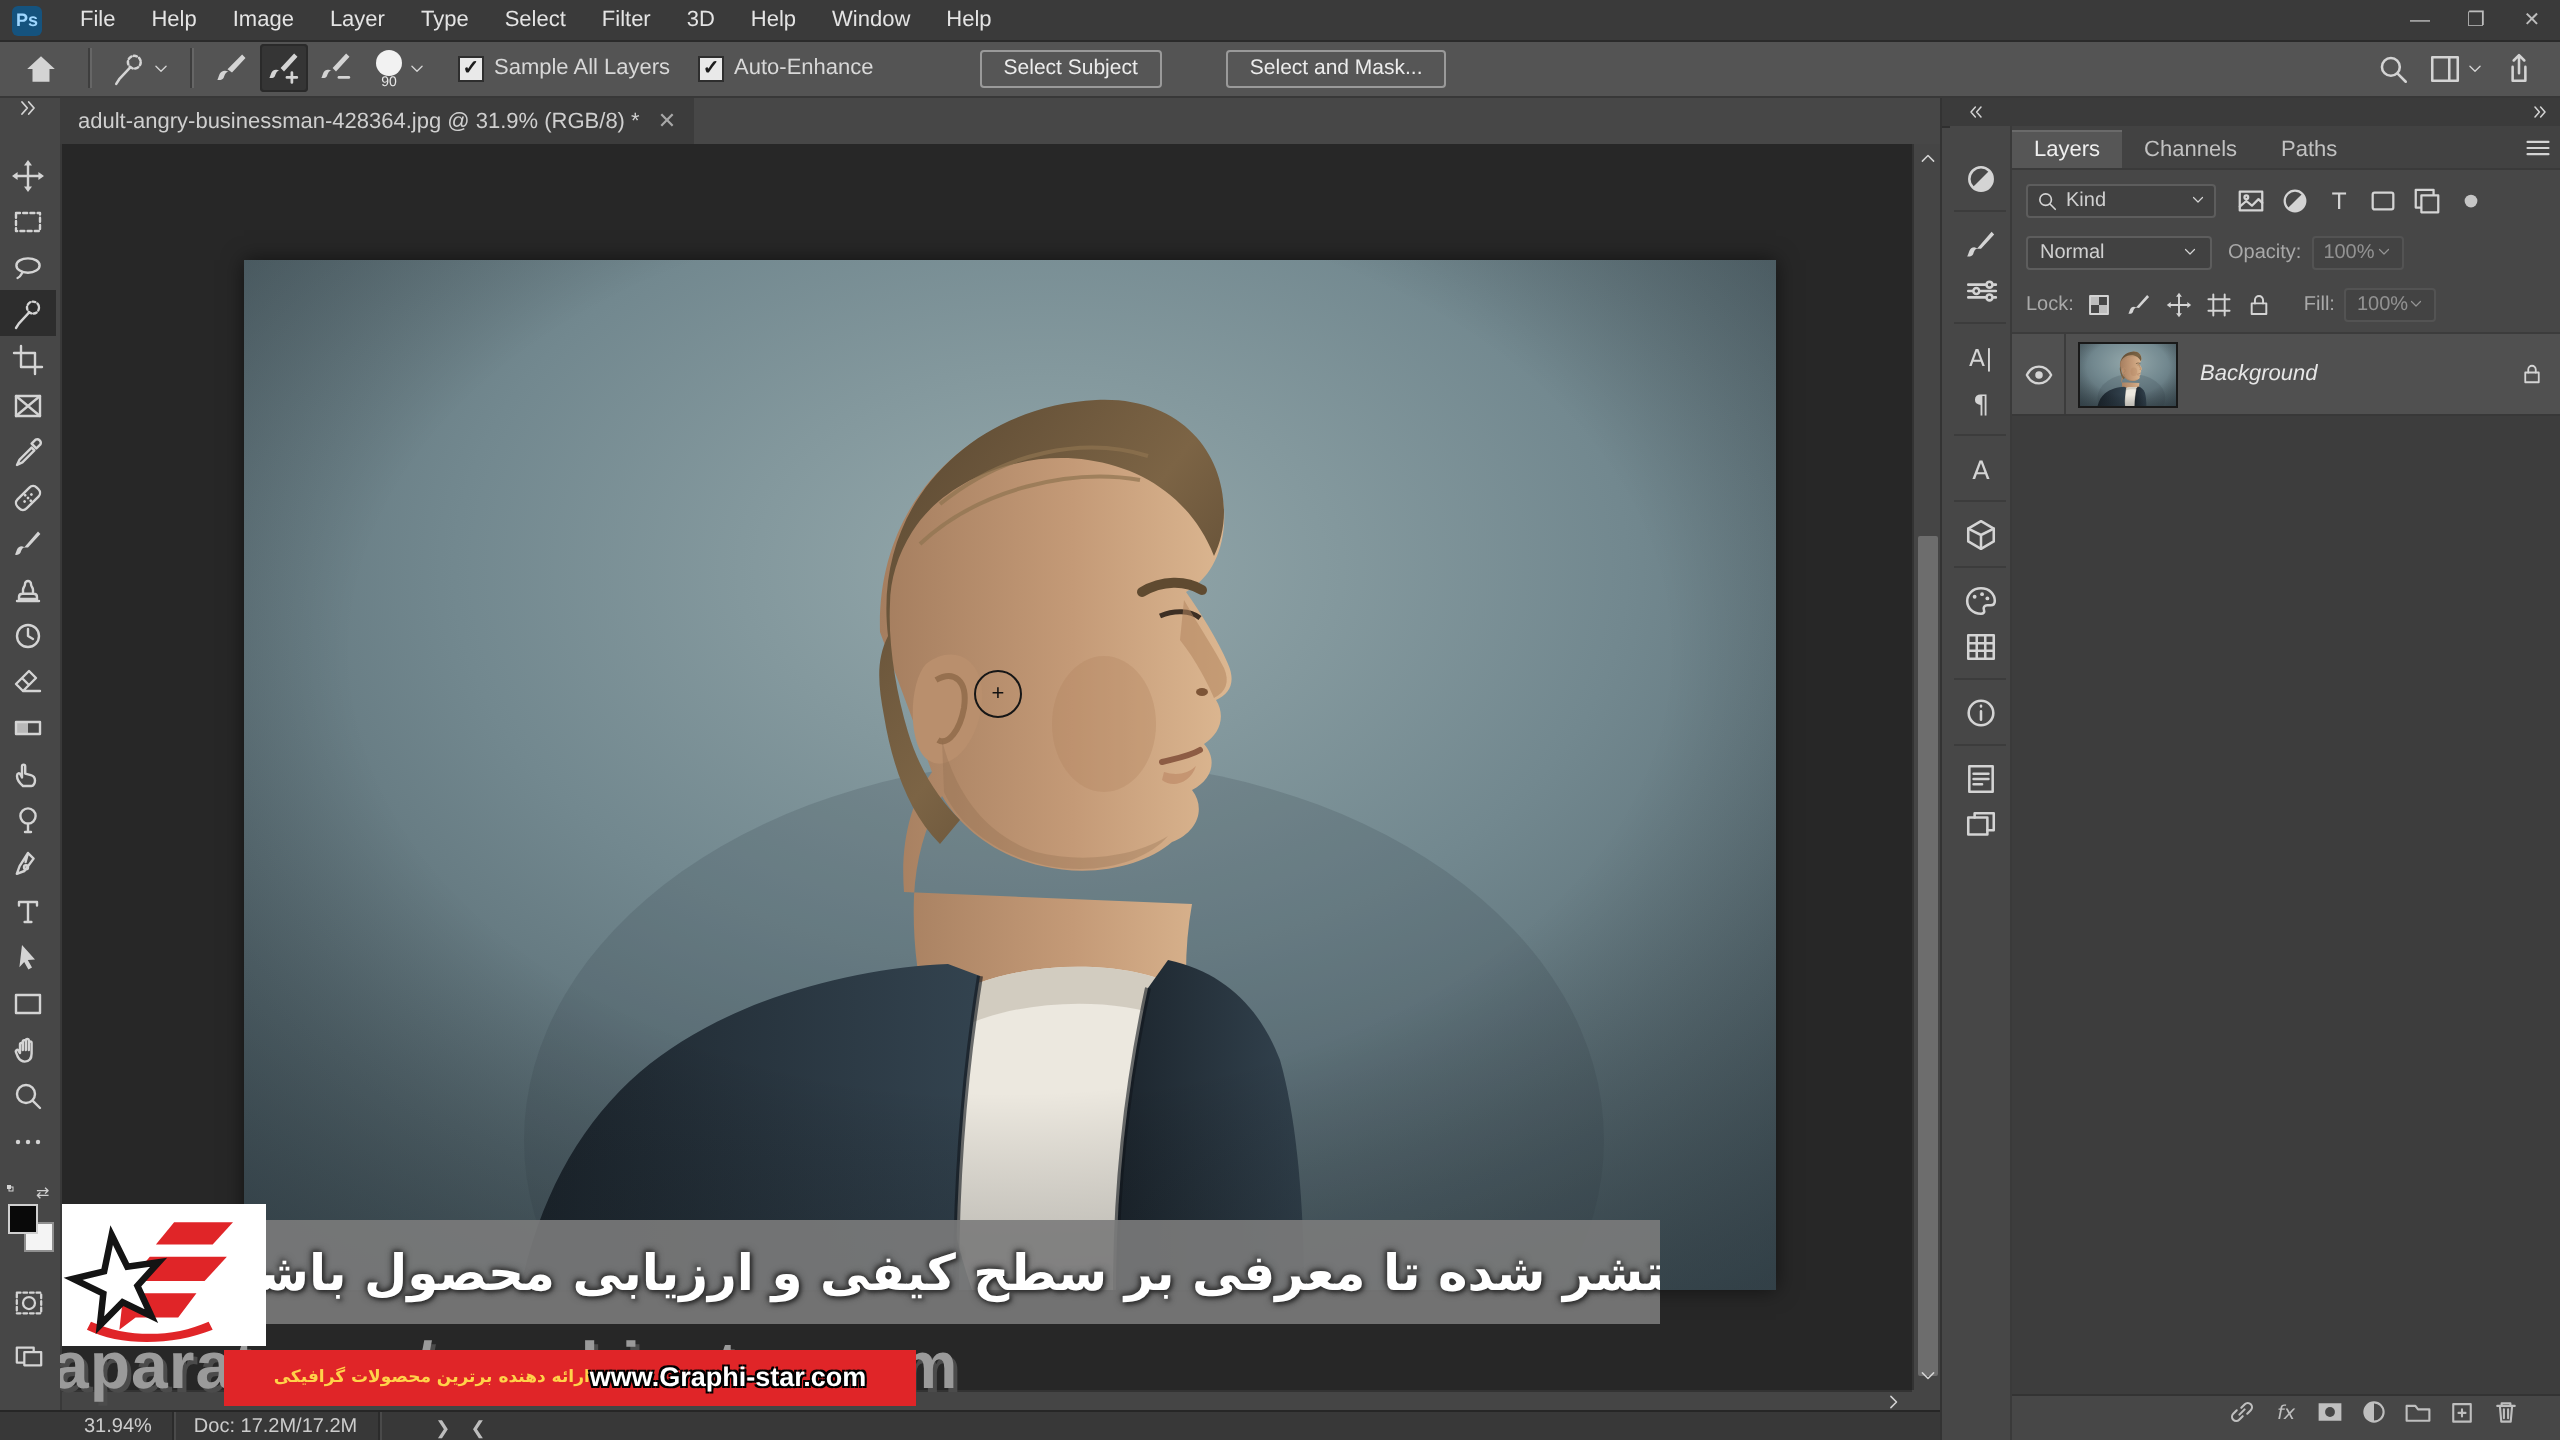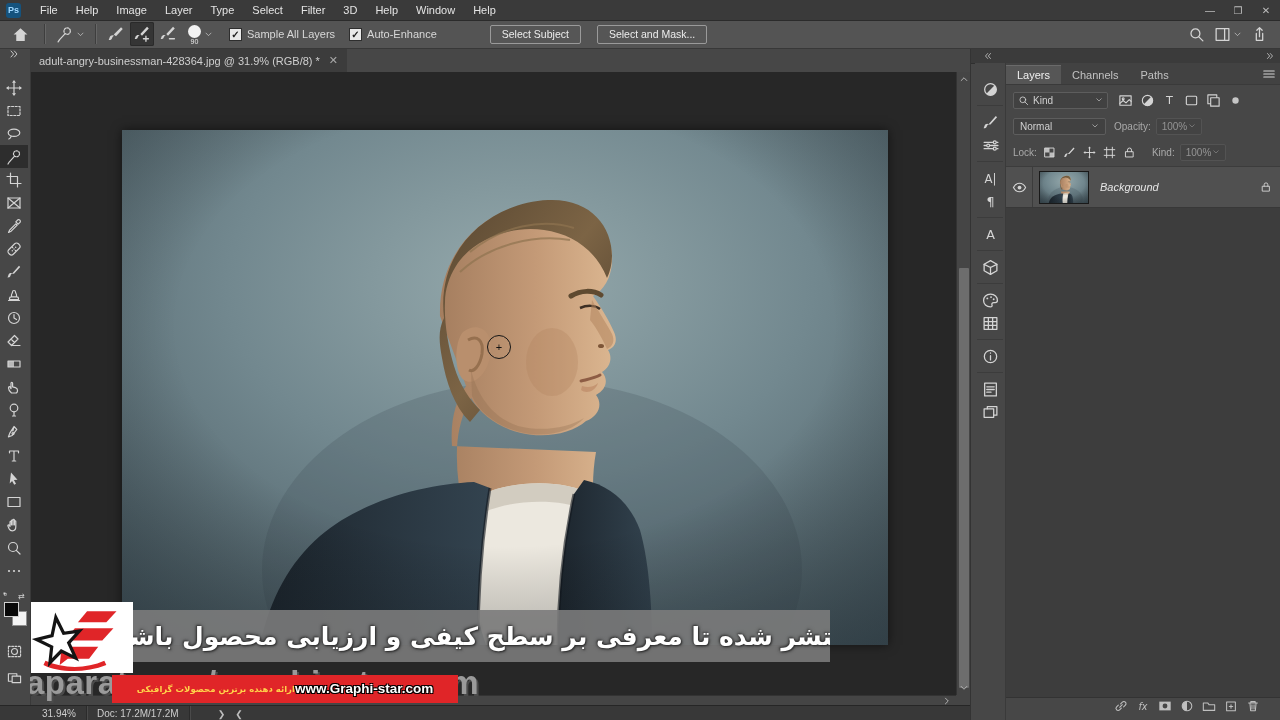--- a/index.html
+++ b/index.html
@@ -34,21 +34,21 @@
   .mode.active{background:#353535;box-shadow:inset 0 0 0 1px #2a2a2a;}
   .mode .tbi{width:18px;height:18px;}
   .brush-size{display:flex;align-items:flex-start;gap:3px;margin:0 10px 0 8px;}
   .brush-size .dot{width:13px;height:13px;border-radius:50%;background:#f2f2f2;margin:2px auto 0;}
   .bsz{font-size:7px;color:#e8e8e8;text-align:center;line-height:8px;}
   .brush-size .tbi.sm{margin-top:7px;}
   #opt-checks{display:flex;align-items:center;gap:14px;margin-left:6px;}
   .opt-check{display:flex;align-items:center;gap:5px;}
   .cbox{width:11px;height:11px;background:#e9e9e9;border:1px solid #2e2e2e;color:#1c1c1c;
         font-size:10px;line-height:11px;text-align:center;font-weight:bold;}
-  #opt-buttons{display:flex;align-items:flex-end;gap:16px;margin-left:22px;padding-left:31px;}
+  #opt-buttons{display:flex;align-items:flex-end;gap:32px;margin-left:22px;padding-left:31px;}
   .opt-btn{background:#565656;border:1px solid #9a9a9a;border-radius:2px;color:#ececec;
            font-size:10.5px;padding:2px 11px;height:19px;font-family:inherit;}
   #opt-right{margin-left:auto;display:flex;align-items:center;gap:9px;margin-right:12px;}
   #opt-right .wrap{display:flex;align-items:center;gap:2px;}
 
   
   #tabstrip{position:absolute;left:0;top:48px;width:970px;height:24px;background:#474747;
             display:flex;align-items:flex-start;z-index:5;}
   #tab-dd{width:12px;height:12px;margin:0 10px 6px 8px;}
   .doctab{height:23px;background:#3c3c3c;border-top:1px solid #555;display:flex;align-items:center;
@@ -828,21 +828,21 @@
                 <path d="M4.5 1.5v13M11.5 1.5v13M1.5 4.5h13M1.5 11.5h13" class="s"></path>
               </svg>
             </span>
             <span class="tbi">
               <svg viewBox="0 0 16 16" class="ic" aria-hidden="true">
                 <rect x="3.5" y="7" width="9" height="6.5" class="s"></rect>
                 <path d="M5.5 7V5a2.5 2.5 0 015 0v2" class="s"></path>
               </svg>
             </span>
           </div>
-        <span class="dimlabel" style="margin-left:16px">Kind:</span>
+        <span class="dimlabel" style="margin-left:16px">Fill:</span>
         <div class="box valbox">
           <span>100%</span>
           <span class="tbi chev">
               <svg viewBox="0 0 16 16" class="ic" aria-hidden="true">
                 <path d="M3.5 5.5L8 10l4.5-4.5" class="s"></path>
               </svg>
             </span>
         </div>
       </div>
       <div id="layer-list">

